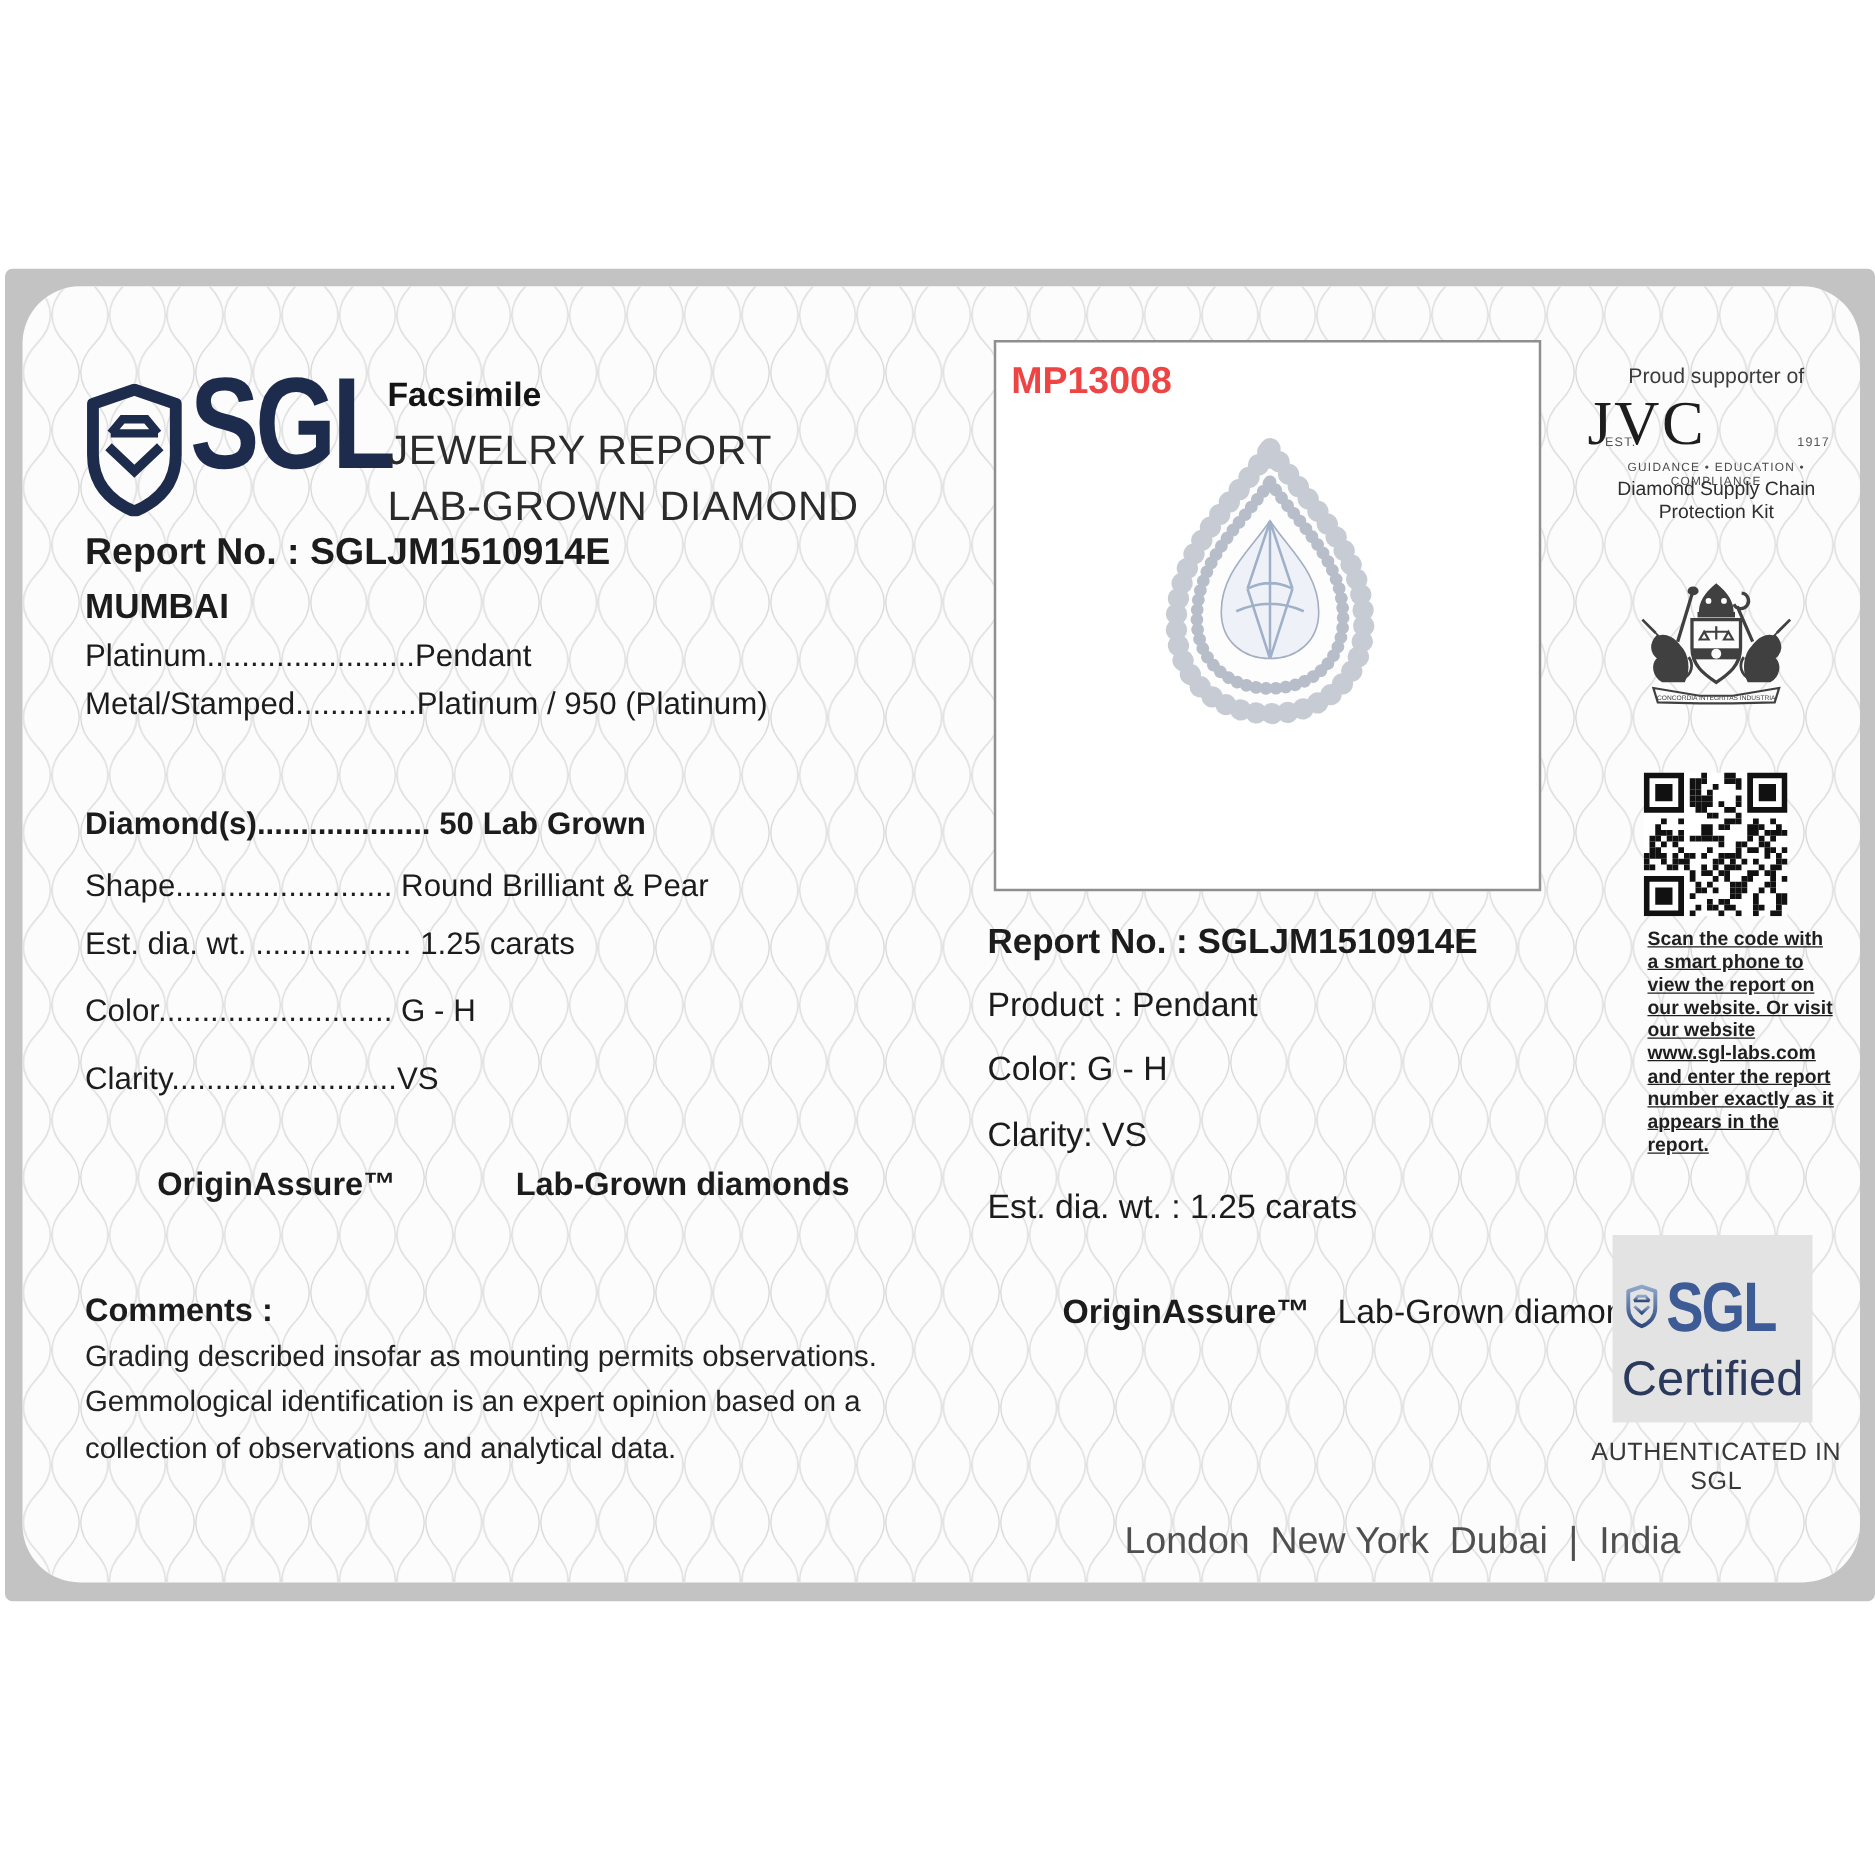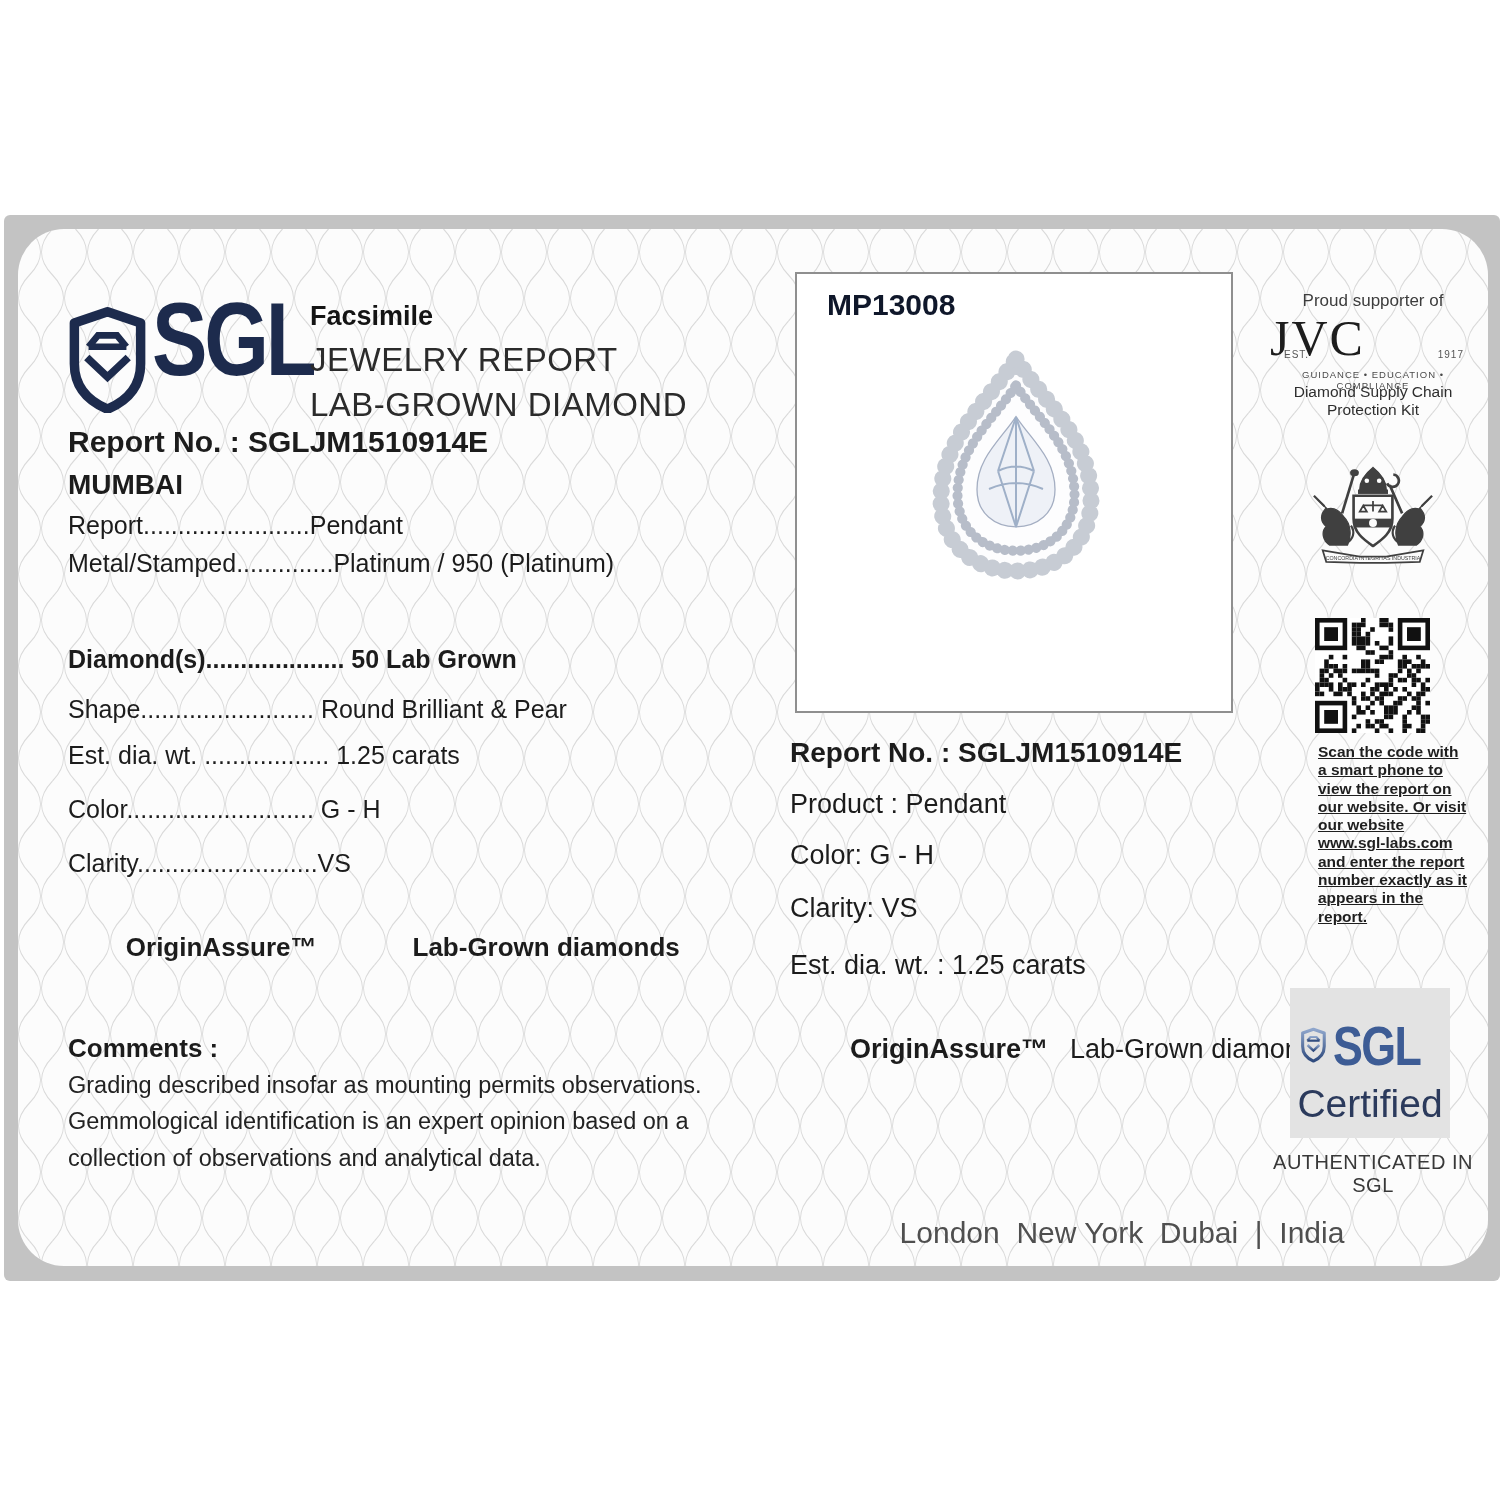--- a/index.html
+++ b/index.html
@@ -20,21 +20,21 @@
   .l-city{position:absolute;left:50px;top:240px;font-size:28px;font-weight:bold;}
   .row{position:absolute;left:50px;font-size:25px;white-space:pre;}
   .origin-row{position:absolute;left:50px;top:672px;font-size:26px;font-weight:bold;white-space:pre;}
   .origin-val{display:inline-block;margin-left:96px;}
   .comments-title{position:absolute;left:50px;top:804px;font-size:26px;font-weight:bold;}
   .comments-body{position:absolute;left:50px;top:838px;width:650px;font-size:23.5px;line-height:1.55;color:#222;}
 
   
   .photo-box{position:absolute;left:777px;top:43px;width:438px;height:441px;background:#ffffff;
              border:2px solid #8f8f8f;box-sizing:border-box;}
-  .photo-tag{position:absolute;left:30px;top:14px;font-size:30px;font-weight:bold;color:#0f172a;}
+  .photo-tag{position:absolute;left:12px;top:14px;font-size:30px;font-weight:bold;color:#ef4444;}
   .pendant{position:absolute;left:129px;top:75px;}
 
   
   .r-report{position:absolute;left:772px;top:508px;font-size:28px;font-weight:bold;}
   .r-line{position:absolute;left:772px;font-size:27px;}
   .r-origin{position:absolute;left:772px;top:774px;font-size:27px;font-weight:bold;white-space:pre;}
   .r-origin .origin-val{margin-left:22px;}
   .footer-cities{position:absolute;left:854px;top:987px;width:500px;text-align:center;font-size:30px;
                  color:#4f4f4f;white-space:pre;}
 
@@ -86,21 +86,21 @@
       <div class="brand-sgl">SGL</div>
       <div class="facs">Facsimile</div>
       <div class="rep-title">
         <div>JEWELRY REPORT</div>
         <div>LAB-GROWN DIAMOND</div>
       </div>
 
       <div class="l-report">Report No. : SGLJM1510914E</div>
       <div class="l-city">MUMBAI</div>
 
-      <div class="row" style="top:282px"><span>Report</span><span>........................</span><span>Pendant</span></div>
+      <div class="row" style="top:282px"><span>Platinum</span><span>........................</span><span>Pendant</span></div>
       <div class="row" style="top:320px"><span>Metal/Stamped</span><span>..............</span><span>Platinum / 950 (Platinum)</span></div>
 
       <div class="row" style="top:416px;font-weight:bold"><span>Diamond(s)</span><span>....................</span><span> 50 Lab Grown</span></div>
       <div class="row" style="top:466px"><span>Shape</span><span>.........................</span><span> Round Brilliant &amp; Pear</span></div>
       <div class="row" style="top:512px"><span>Est. dia. wt. </span><span>..................</span><span> 1.25 carats</span></div>
       <div class="row" style="top:566px"><span>Color</span><span>...........................</span><span> G - H</span></div>
       <div class="row" style="top:620px"><span>Clarity</span><span>..........................</span><span>VS</span></div>
 
       <div class="origin-row">
         <span>OriginAssure™</span><span class="origin-val">Lab-Grown diamonds</span>

